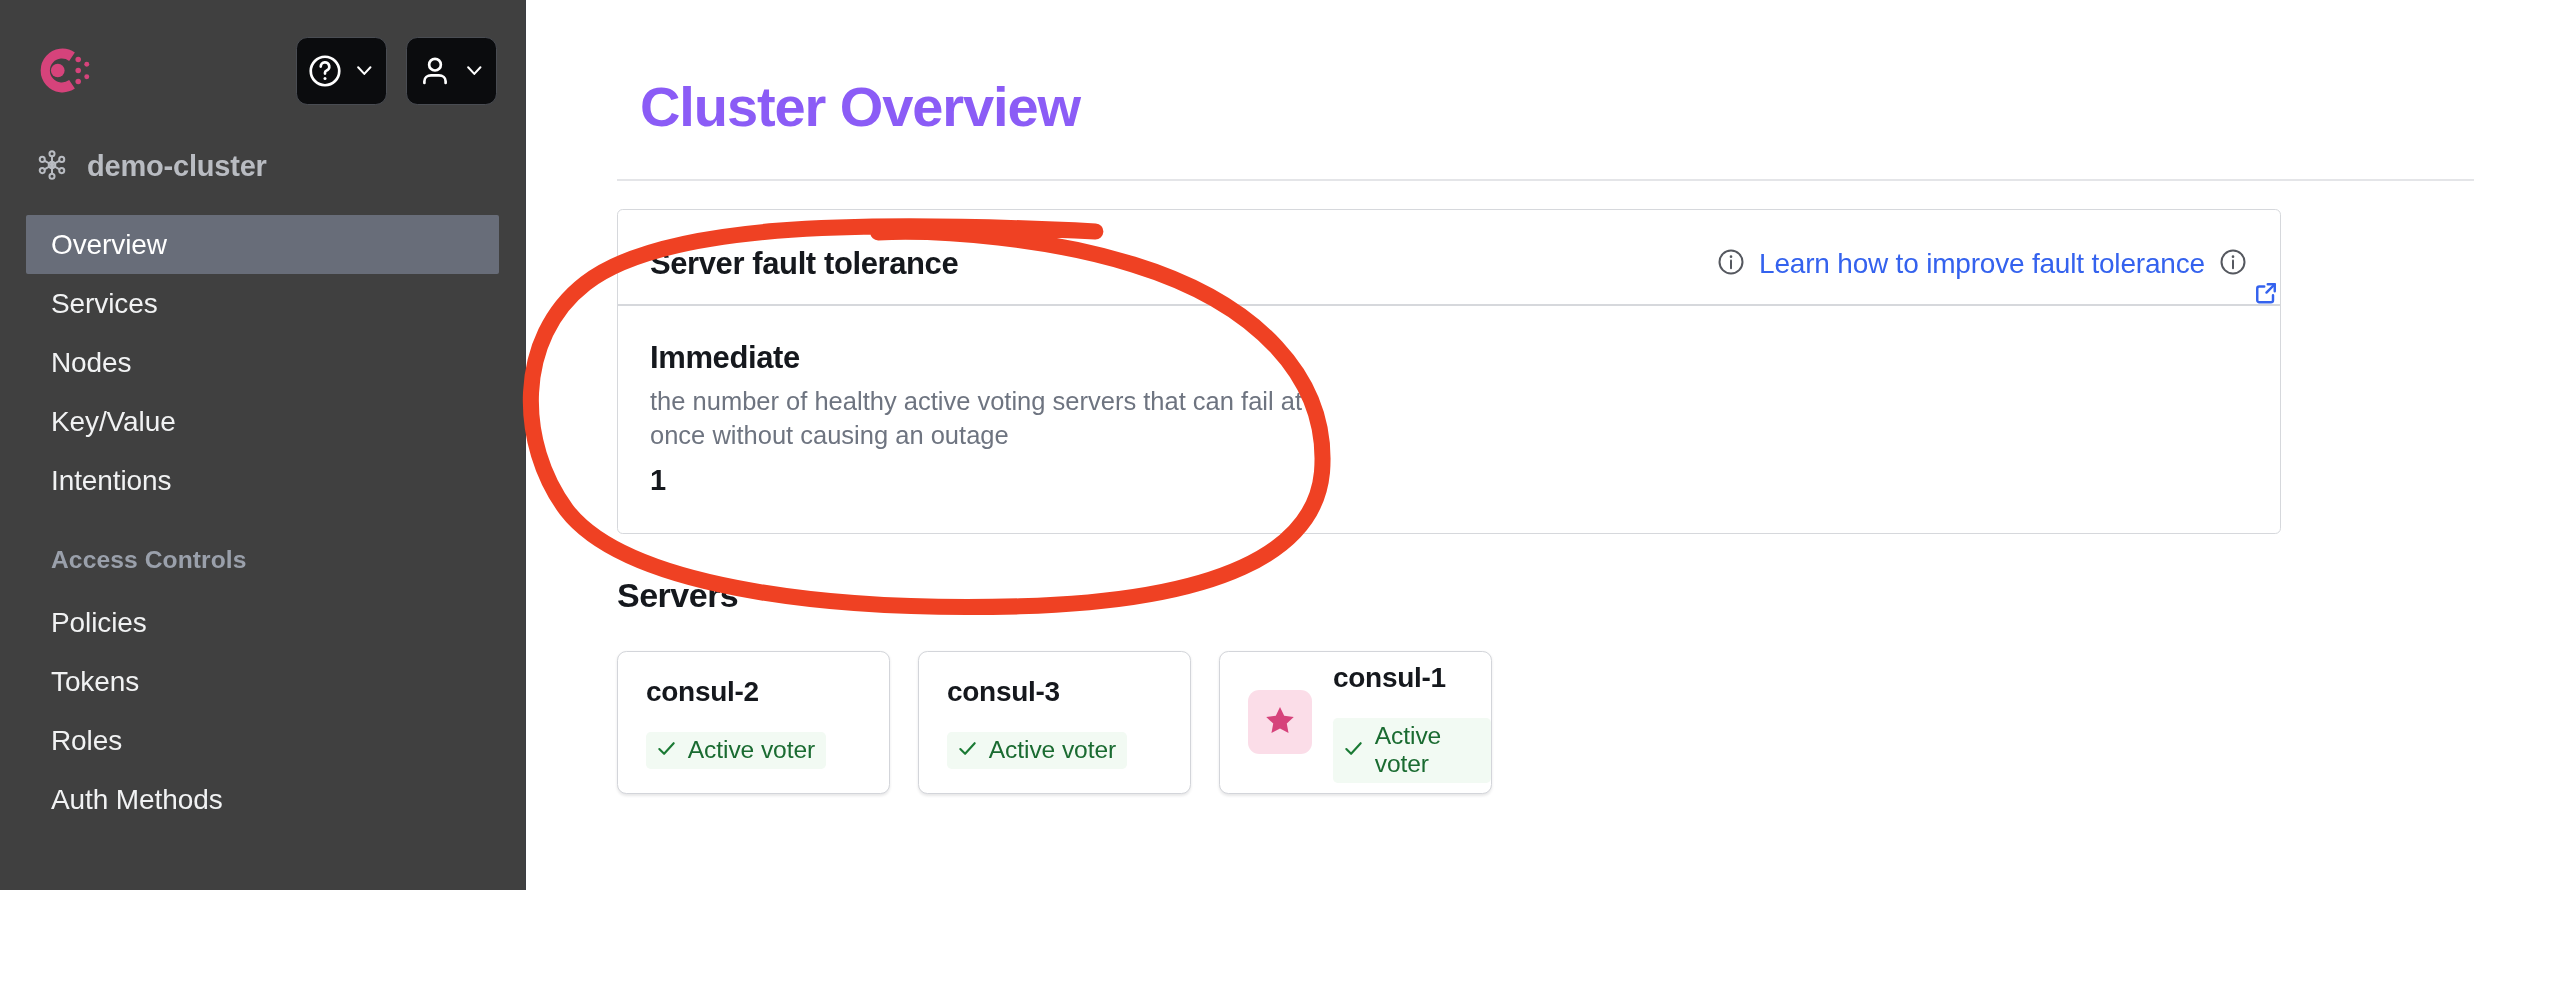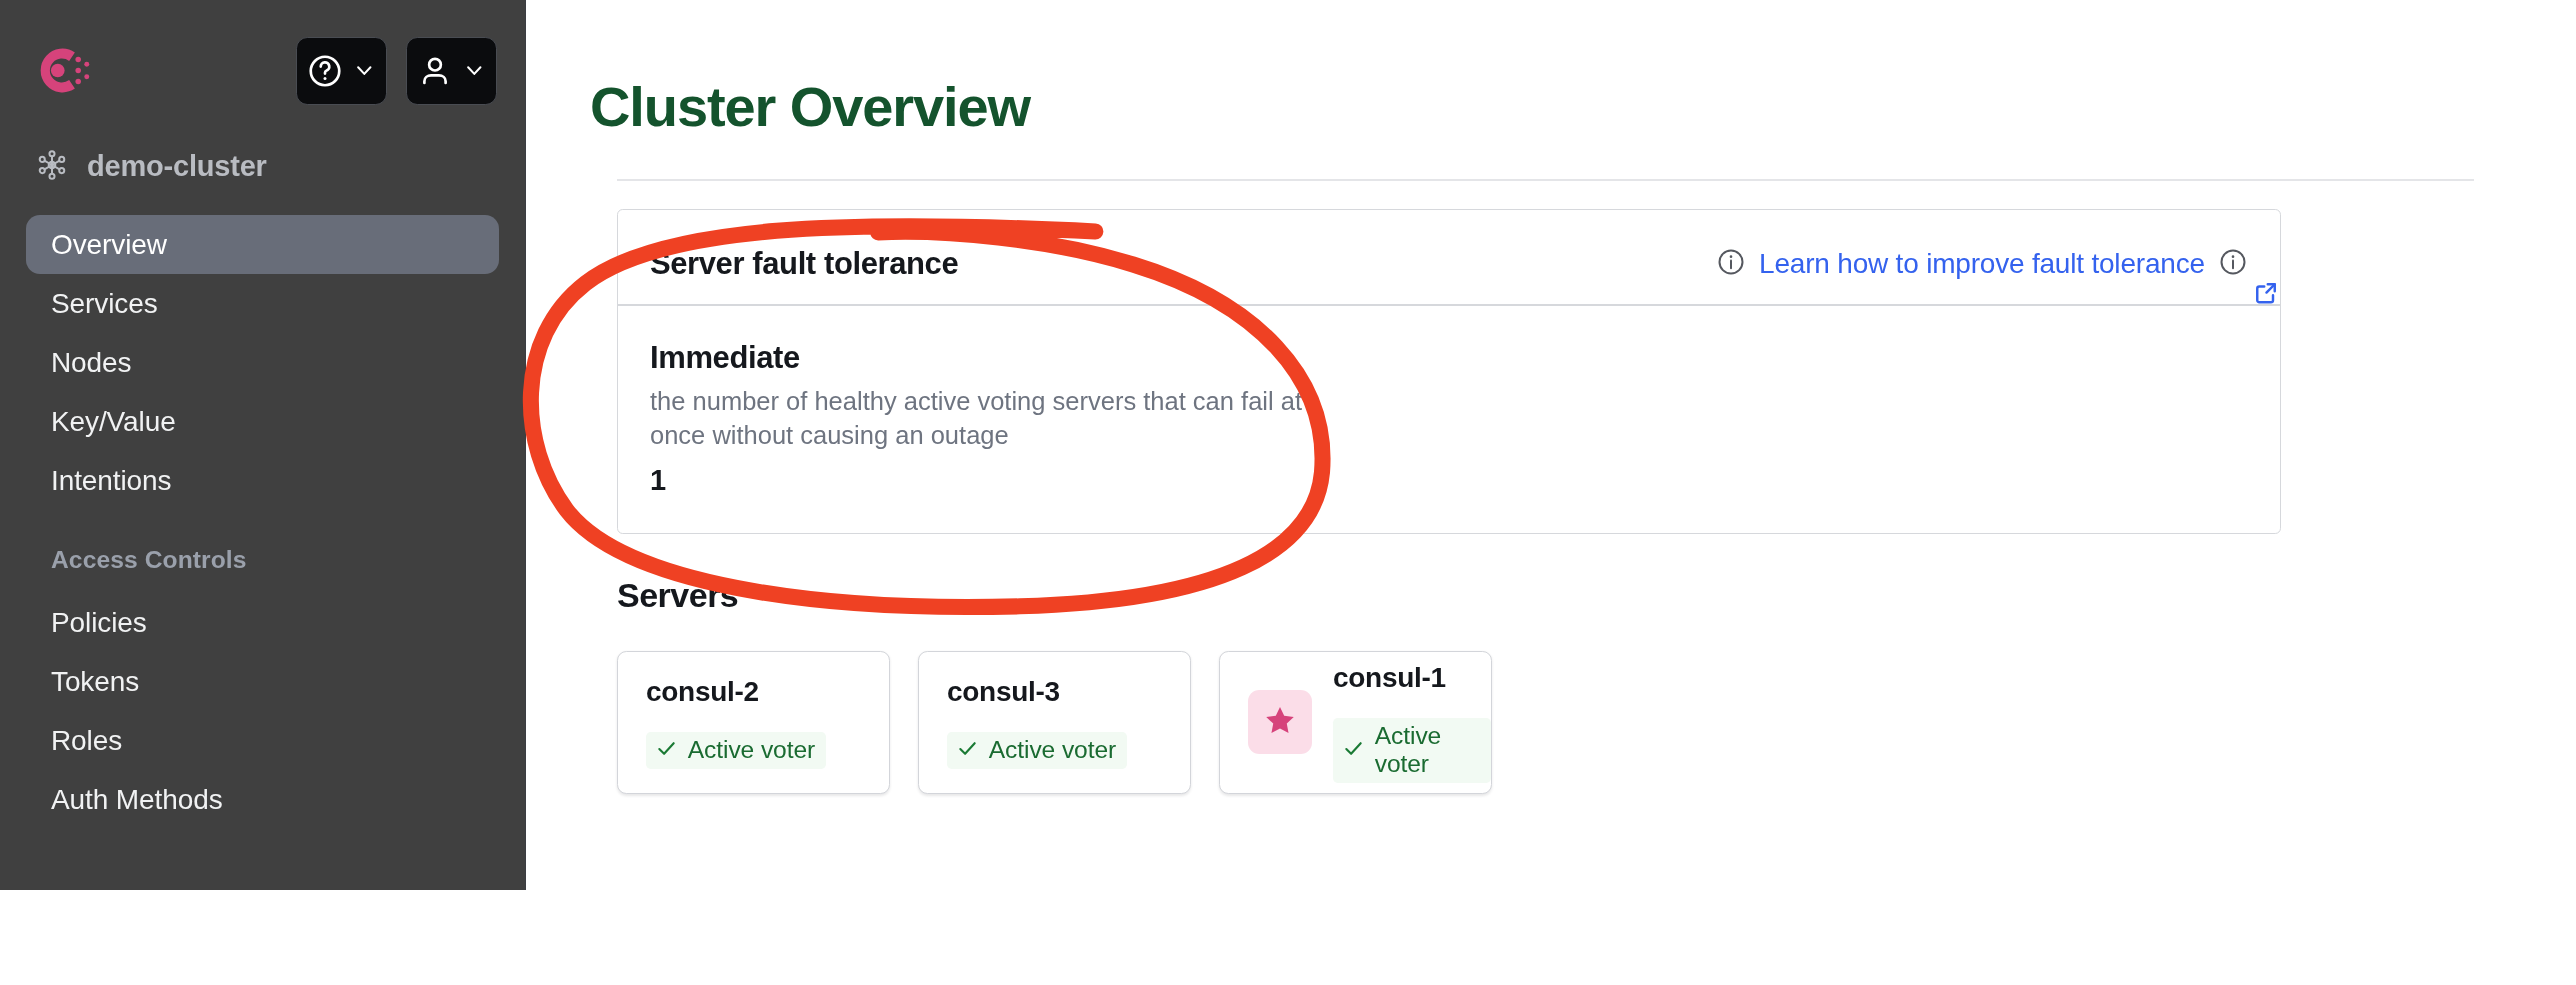--- a/index.html
+++ b/index.html
@@ -34,38 +34,38 @@
     display: flex; align-items: center; gap: 19px;
     padding: 26.4px 0 0 36px; height: 81px;
   }
   .cluster-name {
     color: #b9bcc2; font-size: 29px; font-weight: bold; letter-spacing: -0.2px;
   }
 
   .nav { padding: 21px 26.4px 0 26.4px; }
   .nav-item {
     height: 59px; display: flex; align-items: center;
-    padding-left: 24.6px; border-radius: 14px;
+    padding-left: 24.6px; border-radius: 2px;
     color: #f1f2f3; font-size: 28px; letter-spacing: -0.1px;
   }
   .nav-item.active { background: #686d79; color: #ffffff; }
   .nav-section-title {
     color: #9aa0ab; font-size: 24.6px; font-weight: bold;
     padding: 36px 12px 0 51px; height: 83px; letter-spacing: 0.1px;
   }
 
   
   .main {
     flex: 1; height: 986px; position: relative;
     padding: 0; background: #fff; overflow: hidden;
   }
   .page-title {
-    font-size: 56px; font-weight: bold; color: #14532d;
+    font-size: 56px; font-weight: bold; color: #8b5cf6;
     letter-spacing: -1.1px;
-    padding: 74px 0 0 64px;
+    padding: 74px 0 0 114px;
   }
   .title-rule {
     height: 1.9px; background: #e4e5e8;
     margin: 40px 102px 0 91px;
   }
 
   
   .ft-card {
     margin: 28px 0 0 91px; width: 1664px;
     border: 1.9px solid #d6d8dc; border-radius: 5.7px;

